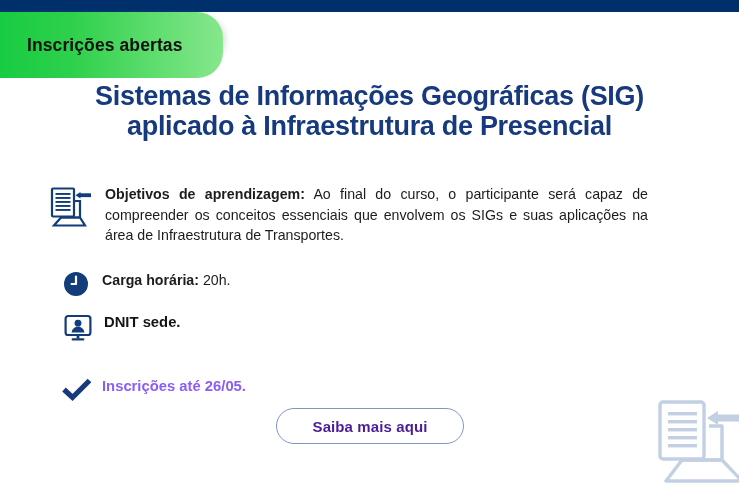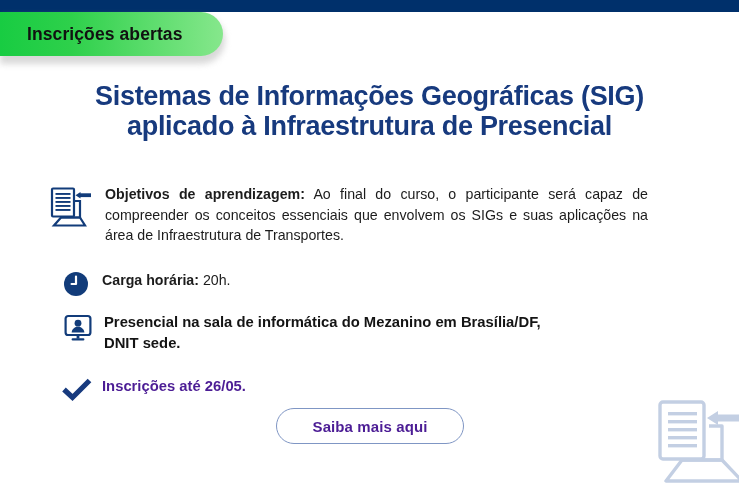--- a/index.html
+++ b/index.html
@@ -35,21 +35,21 @@
     border-radius: 0 26px 26px 0;
     background: #b9b9b9;
     filter: blur(3px);
     opacity: .55;
   }
   .banner {
     position: absolute;
     left: 0;
     top: 12px;
     width: 223px;
-    height: 44px;
+    height: 66px;
     border-radius: 0 26px 26px 0;
     background: linear-gradient(90deg, #18cc42 0%, #2ed04b 32%, #62de71 72%, #86e78c 100%);
     display: flex;
     align-items: center;
   }
   .banner-text {
     margin-left: 27px;
     font-size: 17.5px;
     font-weight: bold;
     color: #111111;
@@ -118,21 +118,21 @@
   }
   .r-presencial .row-body .lastline { text-align: left; }
 
   .r-inscricoes { left: 60px; top: 376px; width: 400px; }
   .r-inscricoes .row-icon { width: 34px; padding-top: 2px; }
   .r-inscricoes .row-body {
     padding-left: 8px;
     font-size: 14.8px;
     line-height: 20px;
     font-weight: bold;
-    color: #4c1d95;
+    color: #8b5cf6;
   }
 
   .lbl-bold { font-weight: bold; }
 
   
   .cta {
     position: absolute;
     left: 276px;
     top: 408px;
     width: 188px;
@@ -221,21 +221,20 @@
     <div class="row-icon">
       <svg width="28" height="28" viewBox="0 0 28 28" aria-hidden="true">
         <rect x="1.6" y="2" width="24.8" height="19" rx="2.6" fill="none" stroke="#123c7a" stroke-width="2.2"></rect>
         <circle cx="14" cy="9.2" r="3.4" fill="#123c7a"></circle>
         <path d="M7.6 18.4 c0.6 -3.8 3.4 -5.6 6.4 -5.6 s5.8 1.8 6.4 5.6 Z" fill="#123c7a"></path>
         <rect x="12.6" y="21" width="2.8" height="3.6" fill="#123c7a"></rect>
         <rect x="7.6" y="24.2" width="12.8" height="2.4" rx="1.1" fill="#123c7a"></rect>
       </svg>
     </div>
     <div class="row-body">
-      <span>Presencial na sala de informática do Mezanino em Brasília/DF,</span>
       <div class="lastline">DNIT sede.</div>
     </div>
   </div>
 
   <div class="row r-inscricoes">
     <div class="row-icon">
       <svg width="30" height="24" viewBox="0 0 30 24" aria-hidden="true">
         <path d="M2 11.5 L10.5 19.5 L27.5 2.5" stroke="#173a7e" stroke-width="5.2" fill="none" stroke-linecap="butt" stroke-linejoin="miter"></path>
       </svg>
     </div>

